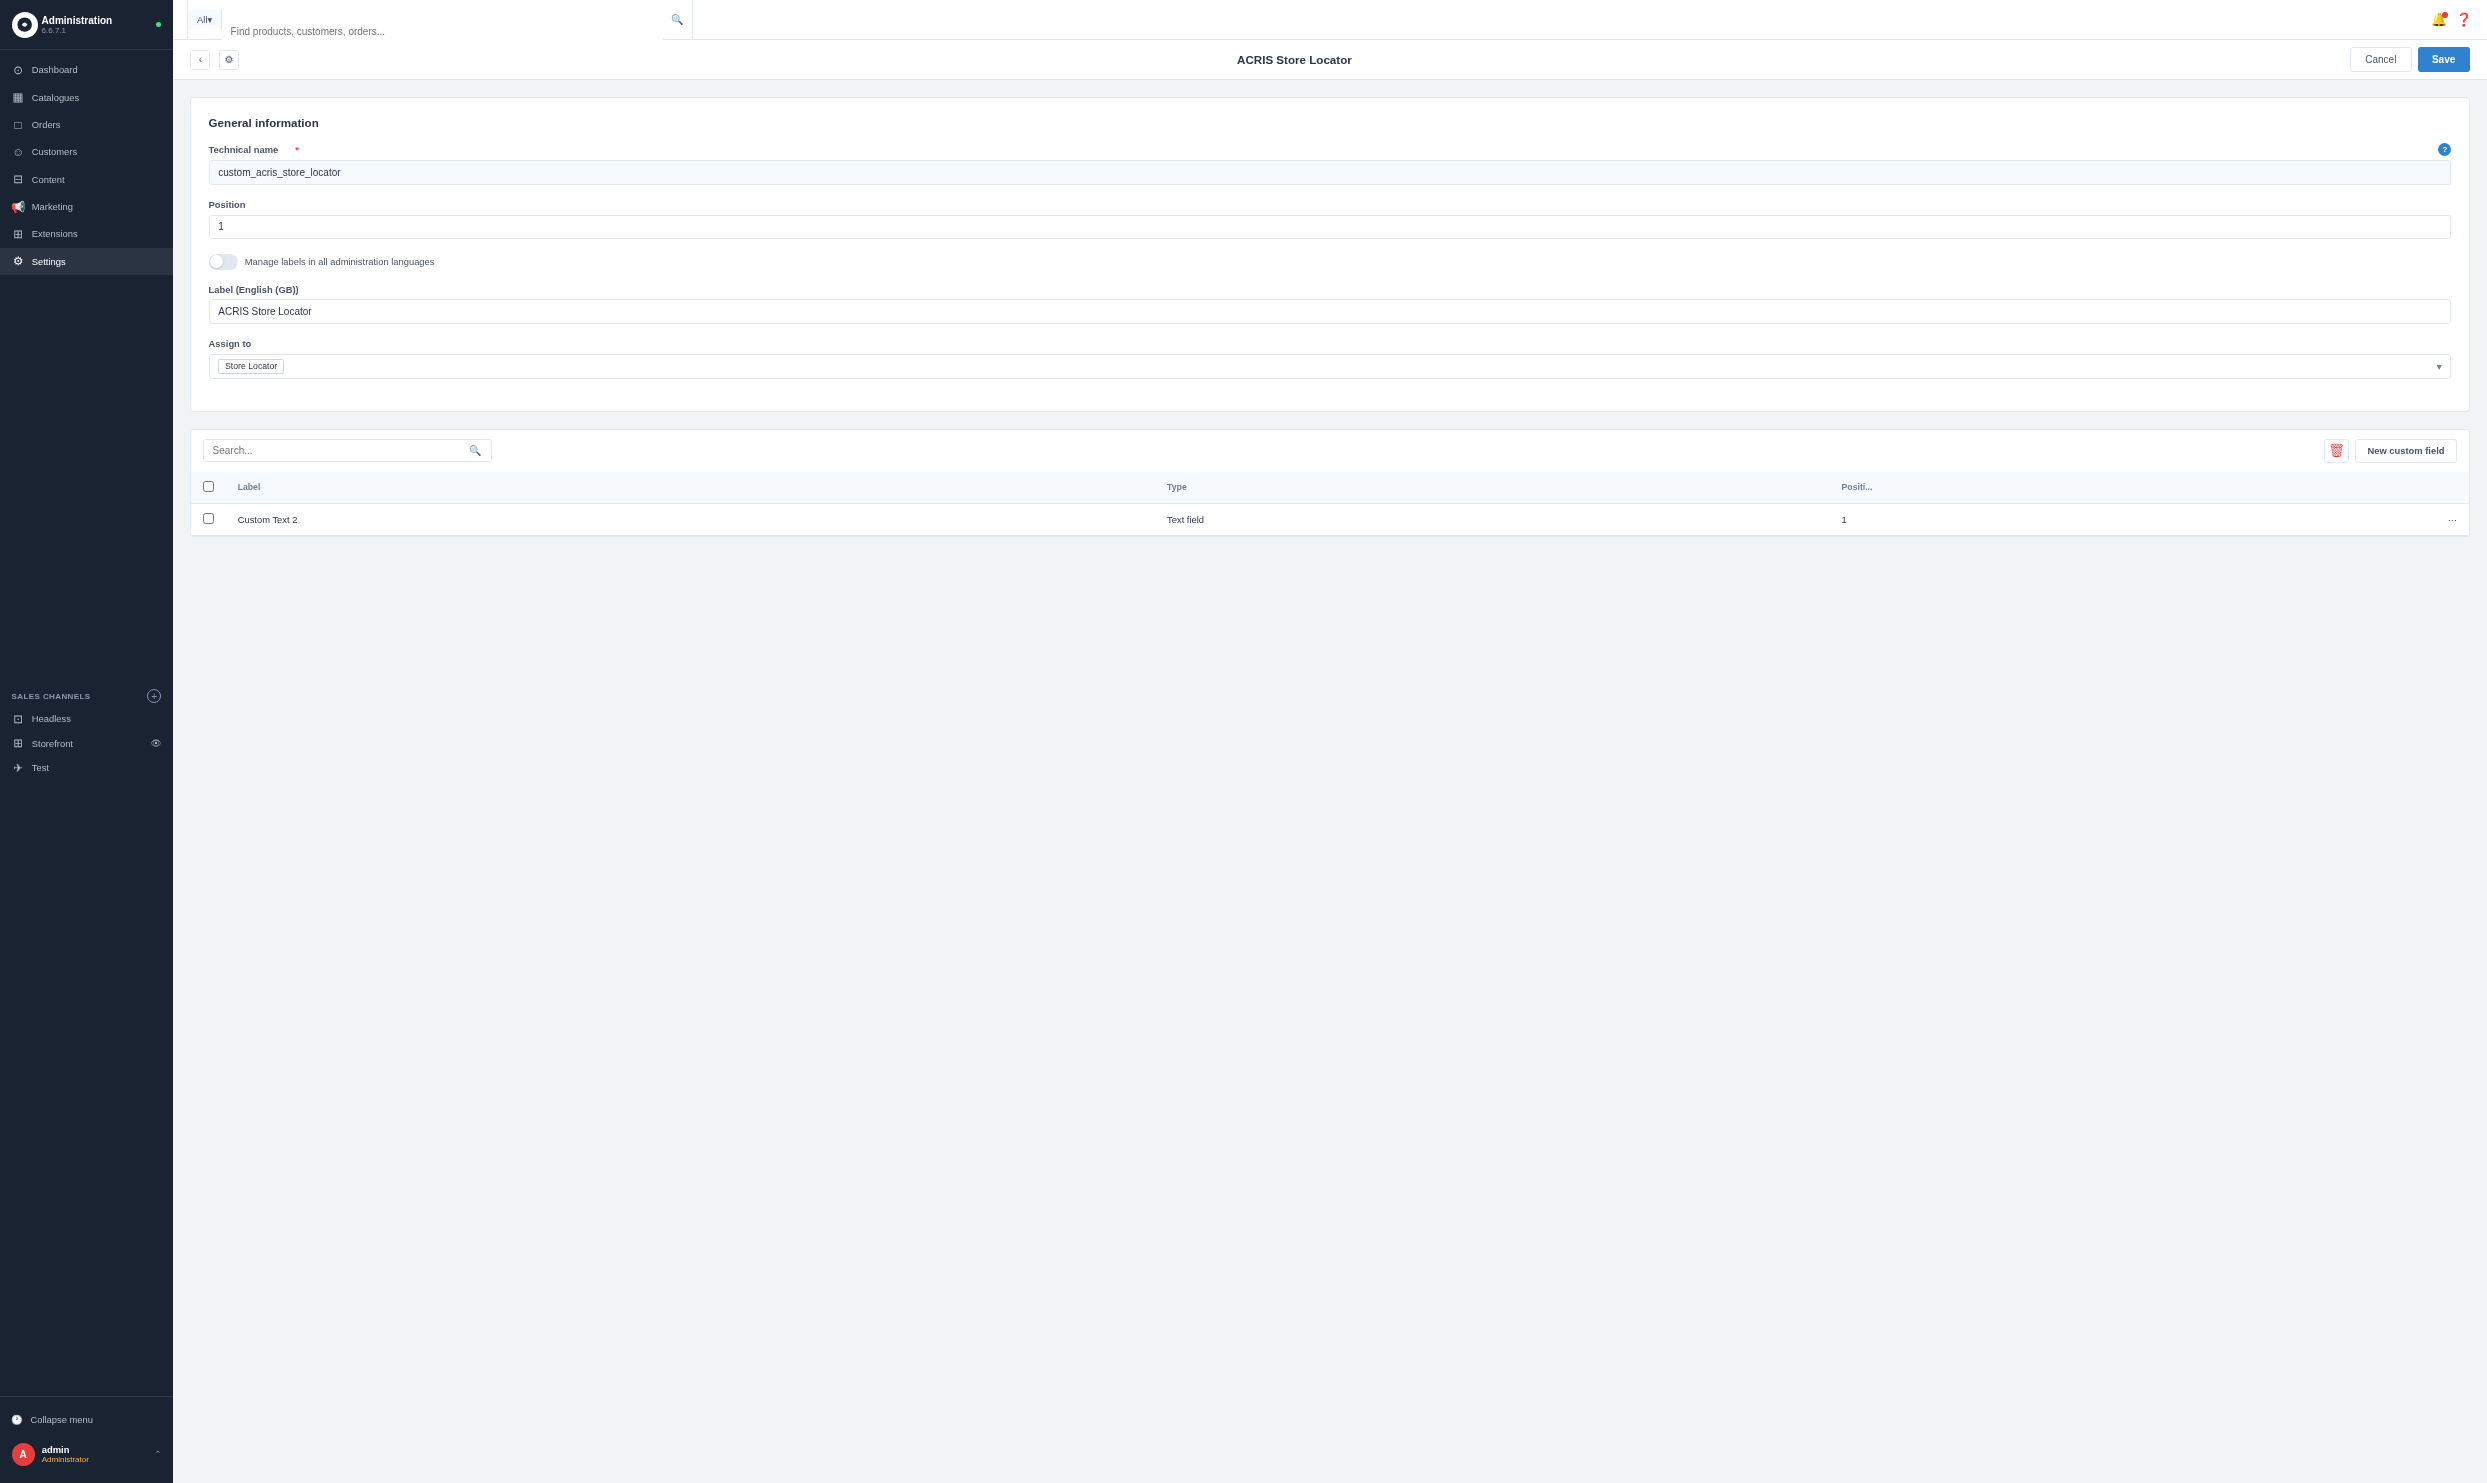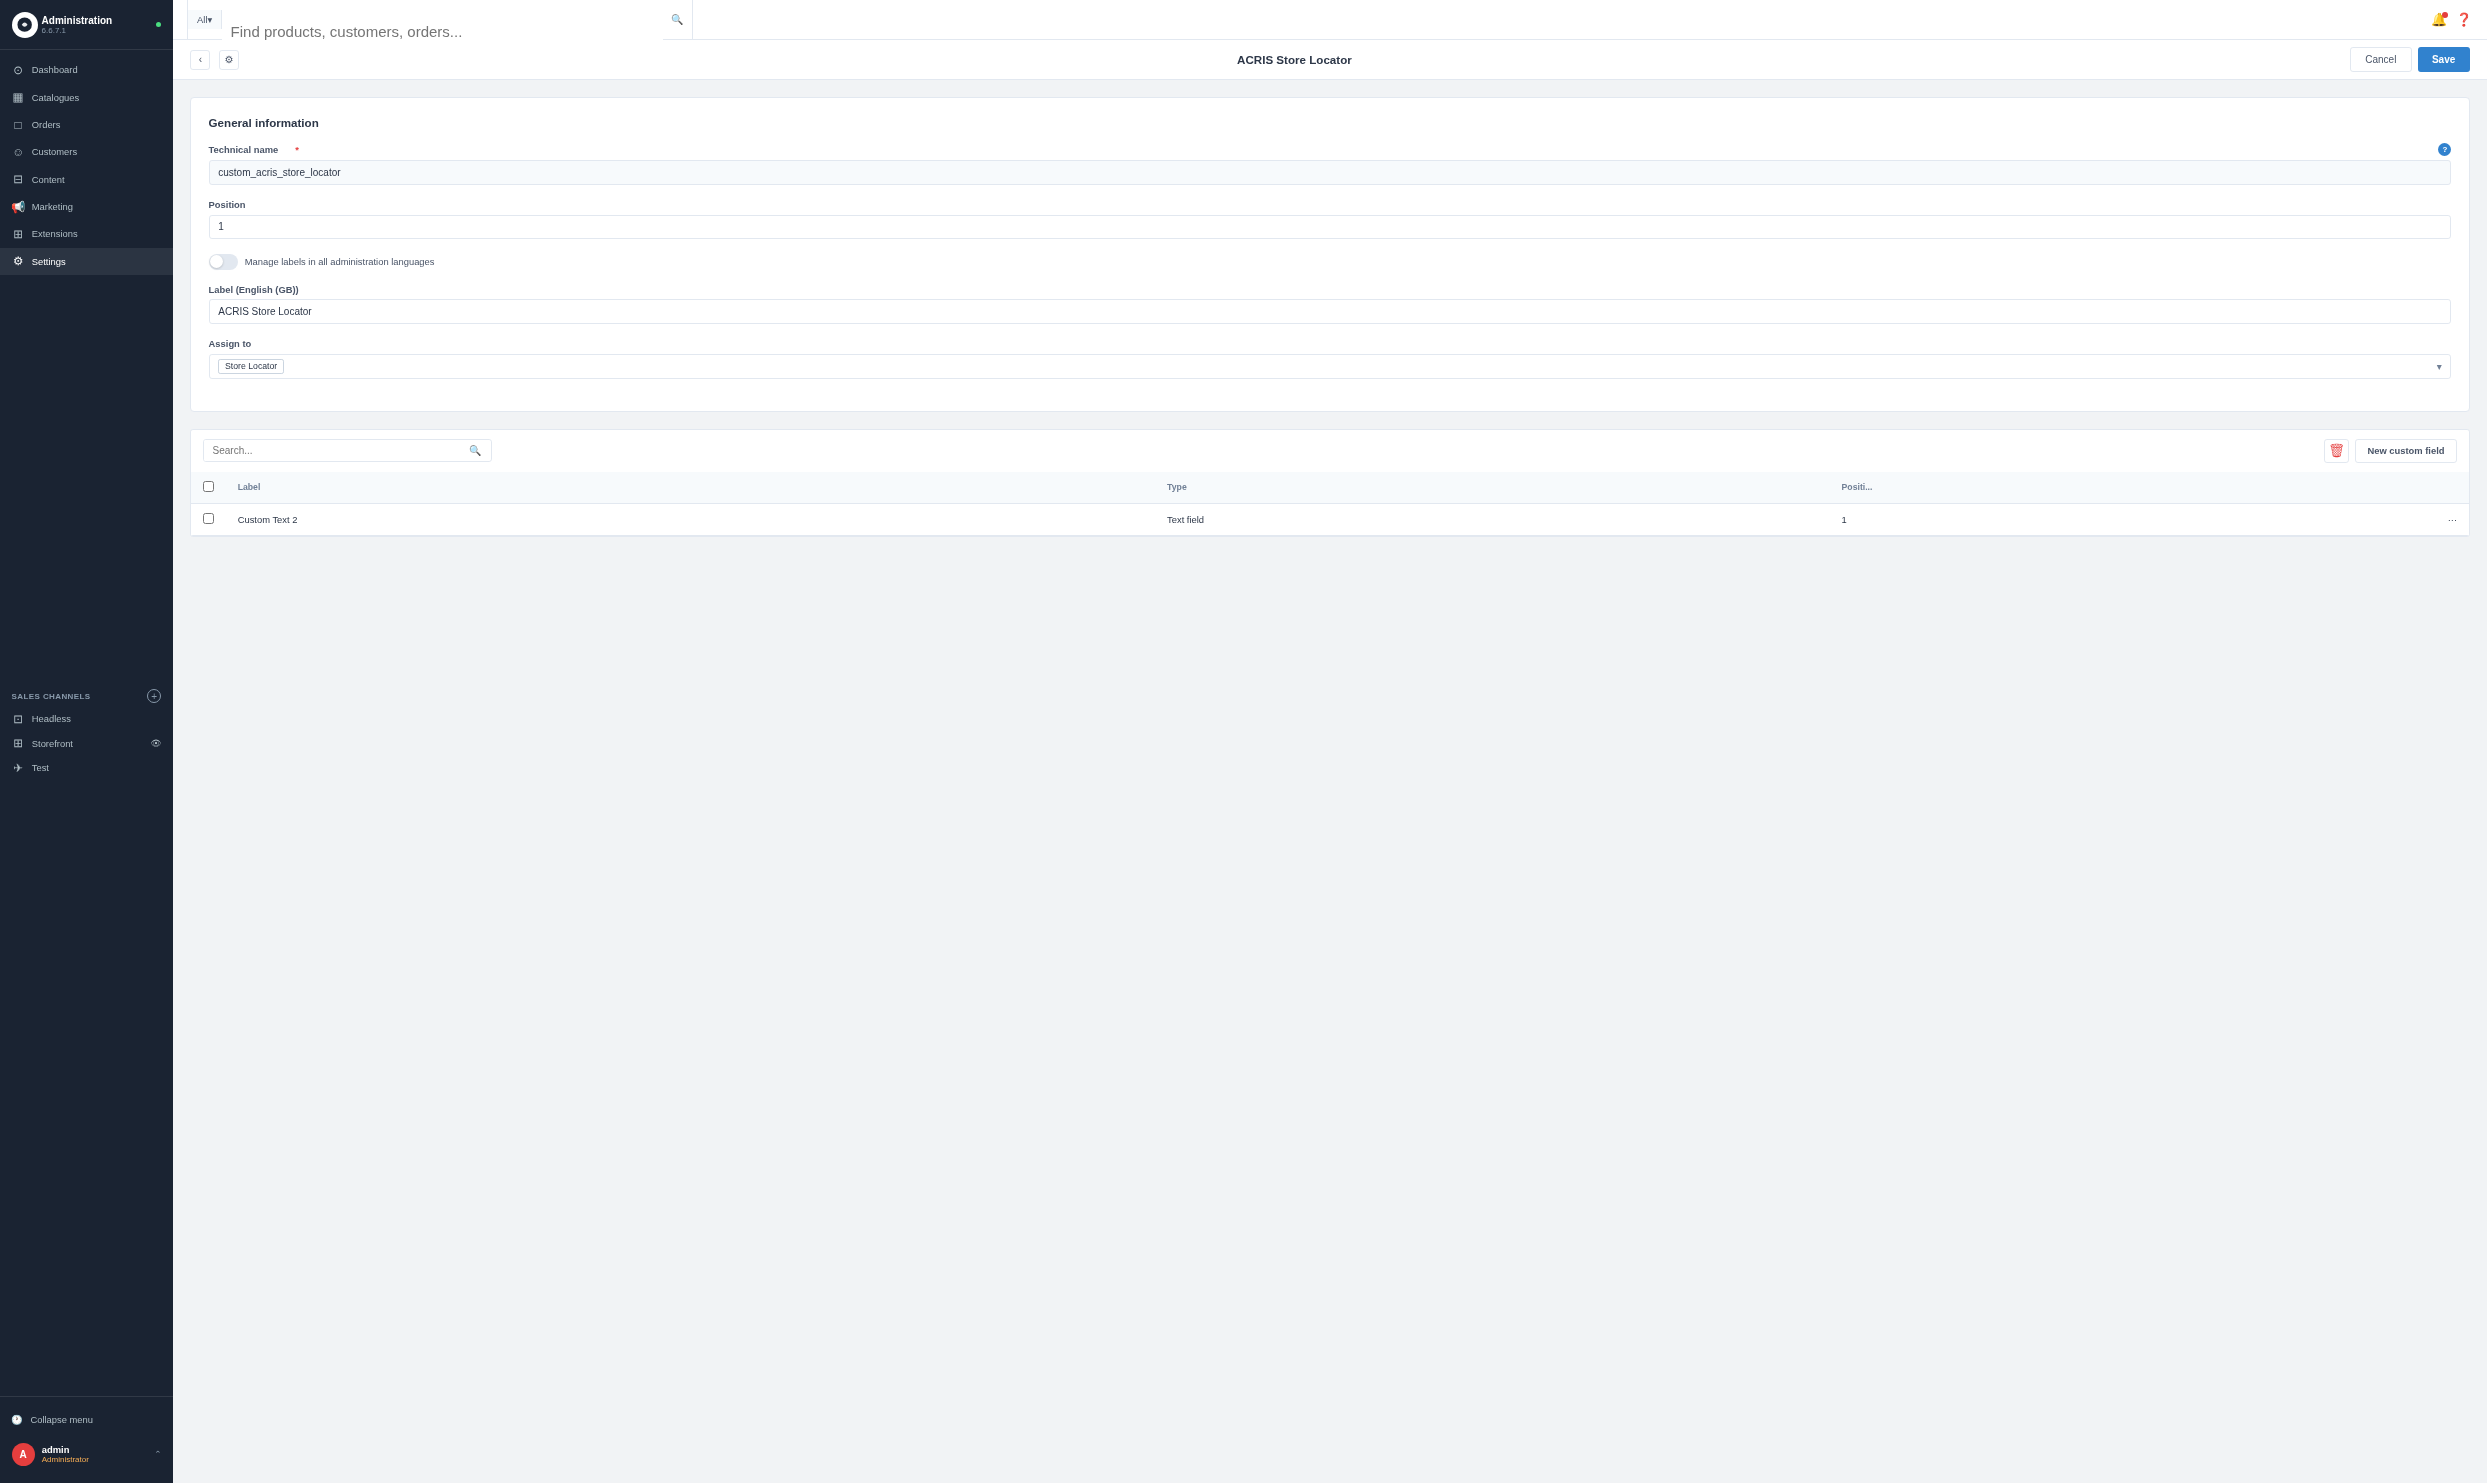--- a/index.html
+++ b/index.html
@@ -38,21 +38,21 @@
     .user-role { font-size: 8px; color: #f6ad55; }
     .user-chevron { color: #8899aa; font-size: 8.7px; }
     
     
     .main-area { flex: 1; display: flex; flex-direction: column; overflow: hidden; }
     
     
     .top-bar { background: #fff; border-bottom: 0.7px solid #e2e8f0; padding: 0 14.4px; height: 40px; display: flex; align-items: center; gap: 8.7px; }
     .search-bar { display: flex; align-items: center; flex: 1; max-width: 506px; border: 0.7px solid #e2e8f0; border-radius: 2.9px; overflow: hidden; }
     .search-filter { display: flex; align-items: center; gap: 0; padding: 4.3px 8.7px; background: #f7fafc; border-right: 0.7px solid #e2e8f0; cursor: pointer; font-size: 9.4px; color: #4a5568; justify-content: space-between; }
-    .search-input { flex: 1; padding: 4.3px 8.7px; border: none; outline: none; font-size: 15px; color: #718096; margin-top: 23px; }
+    .search-input { flex: 1; padding: 4.3px 8.7px; border: none; outline: none; font-size: 10px; color: #718096; margin-top: 23px; }
     .search-icon-btn { padding: 4.3px 8.7px; color: #718096; cursor: pointer; }
     .top-bar-actions { margin-left: auto; display: flex; align-items: center; gap: 8.7px; }
     .top-bar-icon { font-size: 13px; color: #718096; cursor: pointer; position: relative; }
     .notification-dot { position: absolute; top: 0; right: 0; width: 5.8px; height: 5.8px; background: #e53e3e; border-radius: 50%; }
     
     
     .content-area { flex: 1; overflow-y: auto; padding: 17.3px; }
     
     
     .page-header { background: #fff; border-bottom: 0.7px solid #e2e8f0; padding: 0 17.3px; height: 40px; display: flex; align-items: center; gap: 8.7px; }

